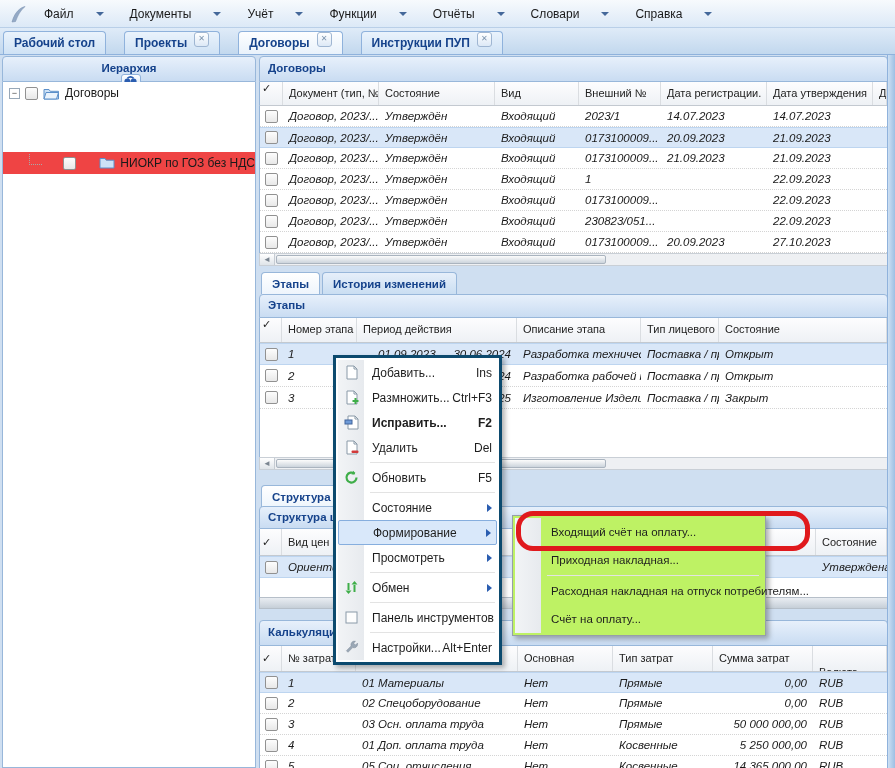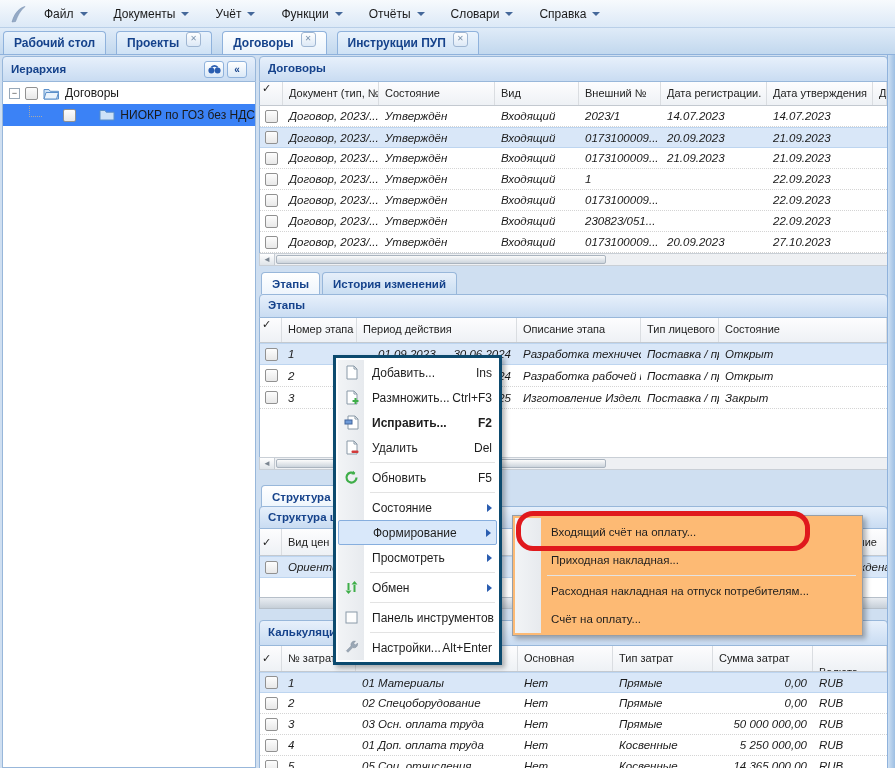--- a/index.html
+++ b/index.html
@@ -5,38 +5,38 @@
   html,body{margin:0;padding:0;}
   #app{position:relative;width:895px;height:768px;overflow:hidden;
        background:#cfdff1;font-family:"Liberation Sans",sans-serif;font-size:12px;color:#1a1a1a;}
 
   
   .menubar{position:absolute;left:0;top:0;width:895px;height:28px;box-sizing:border-box;
     background:linear-gradient(#f7fafd,#dcE9f7);border-bottom:1px solid #b9cfe8;
     display:flex;align-items:center;padding:0 6px;}
   .logo{width:20px;height:20px;margin:0 10px 0 2px;}
   .mb-items{display:flex;align-items:center;gap:14px;}
-  .mb-item{display:flex;align-items:center;gap:6px;padding:4px 6px;cursor:default;}
+  .mb-item{display:flex;align-items:center;gap:22px;padding:4px 6px;cursor:default;}
   .caret{width:0;height:0;border-left:4px solid transparent;border-right:4px solid transparent;border-top:4px solid #44689a;}
 
   
   .tabbar{position:absolute;left:0;top:28px;width:895px;height:27px;box-sizing:border-box;
     background:linear-gradient(#dfebf8,#c2d8ee);border-bottom:1px solid #8fb2dc;
     display:flex;align-items:flex-end;padding:0 0 0 3px;}
-  .tab{display:flex;align-items:center;height:23px;box-sizing:border-box;padding:0 10px;margin-right:10px;
+  .tab{display:flex;align-items:center;height:23px;box-sizing:border-box;padding:0 10px;margin-right:18px;
     border:1px solid #8fb2dc;border-bottom:none;border-radius:4px 4px 0 0;
     background:linear-gradient(#eaf3fc,#cfe2f5);color:#15428b;font-weight:bold;font-size:12px;}
   .tab.active{background:linear-gradient(#fdfeff,#e9f2fb);}
   .tclose{width:13px;height:13px;margin-left:7px;margin-top:-8px;border:1px solid #9fb6d2;border-radius:3px;
     background:linear-gradient(#ffffff,#dde9f6);color:#7b93ad;font-size:8px;line-height:12px;text-align:center;font-weight:normal;}
 
   
   .panelhdr{position:absolute;box-sizing:border-box;height:26px;
     background:linear-gradient(#e7f0fb,#c9dcf2);border:1px solid #98b7da;border-radius:4px 4px 0 0;
-    color:#15428b;font-weight:bold;font-size:11.5px;padding:5px 8px;}
+    color:#15428b;font-weight:bold;font-size:11.5px;padding:5px 8px;flex-direction:column;}
   .thead{position:absolute;display:flex;box-sizing:border-box;
     background:linear-gradient(#fdfdfe,#eef1f5);border:1px solid #98b7da;border-top:none;border-bottom:1px solid #c3c9d0;}
   .th{box-sizing:border-box;border-right:1px solid #dadde1;padding:5px 6px 0 6px;
     white-space:nowrap;overflow:hidden;font-size:11px;color:#222;}
   .tbody{position:absolute;box-sizing:border-box;background:#ffffff;overflow:hidden;
     border-left:1px solid #98b7da;border-right:1px solid #98b7da;font-style:italic;}
   .tr{display:flex;align-items:center;box-sizing:border-box;border-bottom:1px dotted #d4d4d4;}
   .tr.sel{background:#d9e7f8;border-top:1px solid #bdd5f0;border-bottom:1px solid #bdd5f0;}
   .td{box-sizing:border-box;padding:0 6px;white-space:nowrap;overflow:hidden;font-size:11.5px;}
   .tar{text-align:right;}
@@ -69,21 +69,21 @@
   .divider{position:absolute;height:12px;box-sizing:border-box;
     background:linear-gradient(#e9edf2,#c6cfd8);border:1px solid #b6bfc9;}
 
   
   .ltree{position:absolute;left:2px;top:82px;width:254px;height:686px;background:#fff;
     border:1px solid #98b7da;border-top:none;box-sizing:border-box;}
   .hbtn{width:20px;height:17px;box-sizing:border-box;border:1px solid #8fb2dc;border-radius:3px;
     background:linear-gradient(#ffffff,#dbe9f7);display:flex;align-items:center;justify-content:center;
     color:#15428b;font-size:10px;margin-left:3px;}
   .tree-row{display:flex;align-items:center;height:22px;padding-left:6px;}
-  .tree-row.sel{background:#3b82f6;}
+  .tree-row.sel{background:#ef4444;margin-top:48px;}
   .exp{width:11px;height:11px;box-sizing:border-box;border:1px solid #98a8b8;background:#fff;
     font-size:9px;line-height:8px;text-align:center;color:#444;margin-right:5px;flex:none;}
   .lbranch{width:12px;height:10px;border-left:1px dotted #a8a8a8;border-bottom:1px dotted #a8a8a8;
     margin:-8px 3px 0 12px;flex:none;}
   .tree-lbl{font-size:12px;margin-left:5px;white-space:nowrap;}
 
   
   .ctxmenu{position:absolute;left:333px;top:355px;width:169px;box-sizing:border-box;z-index:10;
     background:#fff;border:3px solid #0c4a6e;box-shadow:3px 3px 5px rgba(0,0,0,.3);padding:2px;}
   .ctxmenu::before{content:"";position:absolute;left:2px;top:2px;bottom:2px;width:26px;
@@ -91,22 +91,22 @@
   .mi{position:relative;display:flex;align-items:center;height:25px;padding-right:5px;box-sizing:border-box;}
   .mi .ic{width:27px;flex:none;display:flex;align-items:center;justify-content:center;position:relative;}
   .mi .lbl{flex:1;padding-left:7px;font-size:12px;color:#1e1e1e;white-space:nowrap;}
   .mi .sc{font-size:12px;color:#1e1e1e;}
   .mi.bold .lbl,.mi.bold .sc{font-weight:bold;}
   .mi.hl{background:#d9e8fa;border:1px solid #86aede;border-radius:2px;height:25px;}
   .marrow{width:0;height:0;border-left:5px solid #2a5db0;border-top:4px solid transparent;border-bottom:4px solid transparent;margin-left:4px;flex:none;}
   .msep{height:1px;background:#e3e3e3;margin:2px 2px 2px 32px;}
 
   
-  .submenu{position:absolute;left:512px;top:515px;width:351px;box-sizing:border-box;z-index:11;
-    background:#fdba74;border:1px solid #979fa8;box-shadow:3px 3px 5px rgba(0,0,0,.3);padding:2px;}
+  .submenu{position:absolute;left:512px;top:515px;width:254px;box-sizing:border-box;z-index:11;
+    background:#bef264;border:1px solid #979fa8;box-shadow:3px 3px 5px rgba(0,0,0,.3);padding:2px;}
   .submenu::before{content:"";position:absolute;left:2px;top:2px;bottom:2px;width:26px;
     background:linear-gradient(90deg,#f2f4f6,#e7eaee);}
   .smi{position:relative;display:flex;align-items:center;height:28px;padding-left:36px;font-size:11.5px;color:#1e1e1e;white-space:nowrap;}
   .ssep{height:1px;background:#e3e3e3;margin:1px 4px 1px 32px;}
 
   
   .annot{position:absolute;left:516px;top:511px;width:284px;height:30px;z-index:12;
     border:5px solid #e0191d;border-radius:17px;pointer-events:none;}
 
   .rstrip{position:absolute;left:887px;top:55px;width:8px;height:713px;

